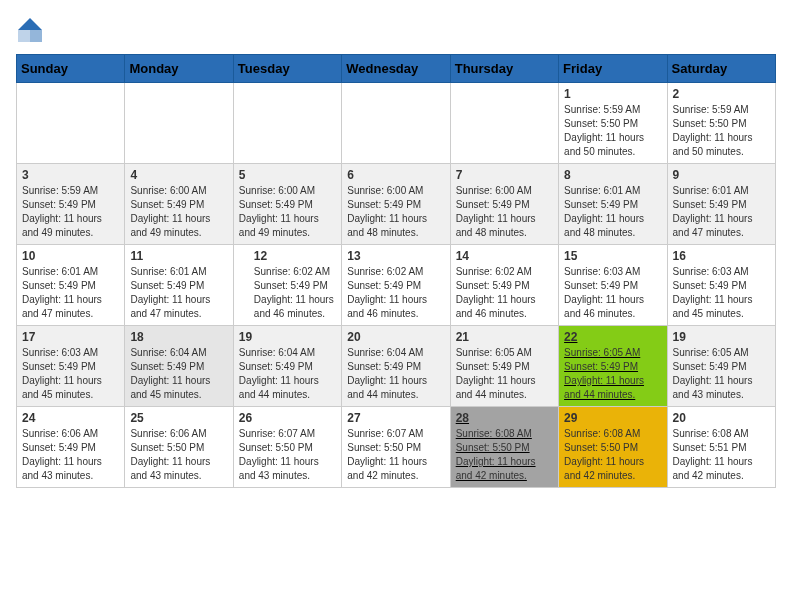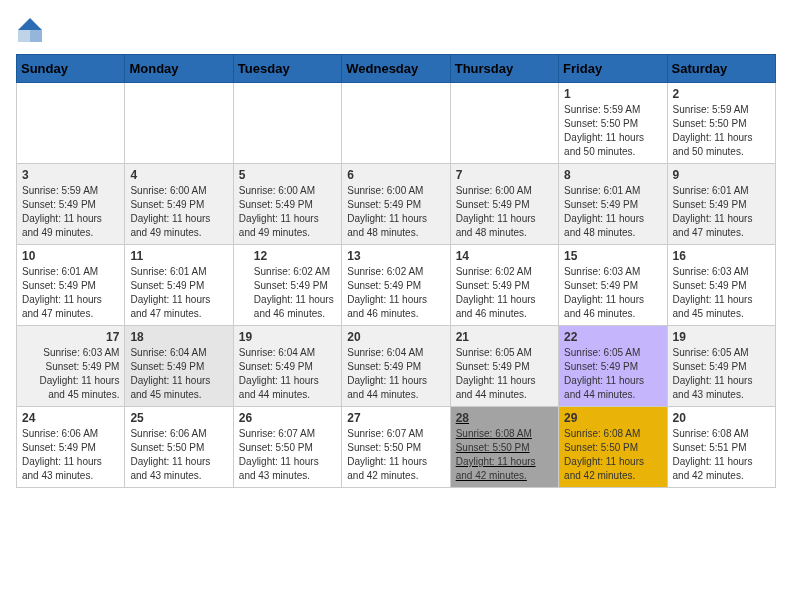--- a/index.html
+++ b/index.html
@@ -250,21 +250,21 @@
           </td>
           <td style="background: rgb(255, 255, 255);">
             <span class="day-num">16</span>
             <div class="day-info" style="white-space: pre-line;">Sunrise: 6:03 AM
 Sunset: 5:49 PM
 Daylight: 11 hours
 and 45 minutes.</div>
           </td>
         </tr>
         <tr>
-          <td style="background: rgb(240, 240, 240); text-align: right;">
+          <td style="background: rgb(240, 240, 240);">
             <span class="day-num">17</span>
             <div class="day-info" style="white-space: pre-line;">Sunrise: 6:03 AM
 Sunset: 5:49 PM
 Daylight: 11 hours
 and 45 minutes.</div>
           </td>
           <td style="background: #e5e5e5;">
             <span class="day-num">18</span>
             <div class="day-info" style="white-space: pre-line;">Sunrise: 6:04 AM
 Sunset: 5:49 PM
@@ -285,21 +285,21 @@
 Daylight: 11 hours
 and 44 minutes.</div>
           </td>
           <td style="background: rgb(240, 240, 240);">
             <span class="day-num">21</span>
             <div class="day-info" style="white-space: pre-line;">Sunrise: 6:05 AM
 Sunset: 5:49 PM
 Daylight: 11 hours
 and 44 minutes.</div>
           </td>
-          <td style="background: #c4b5fd;">
+          <td style="background: #84cc16; text-decoration: underline;">
             <span class="day-num">22</span>
             <div class="day-info" style="white-space: pre-line;">Sunrise: 6:05 AM
 Sunset: 5:49 PM
 Daylight: 11 hours
 and 44 minutes.</div>
           </td>
           <td style="background: rgb(240, 240, 240);">
             <span class="day-num">19</span>
             <div class="day-info" style="white-space: pre-line;">Sunrise: 6:05 AM
 Sunset: 5:49 PM

